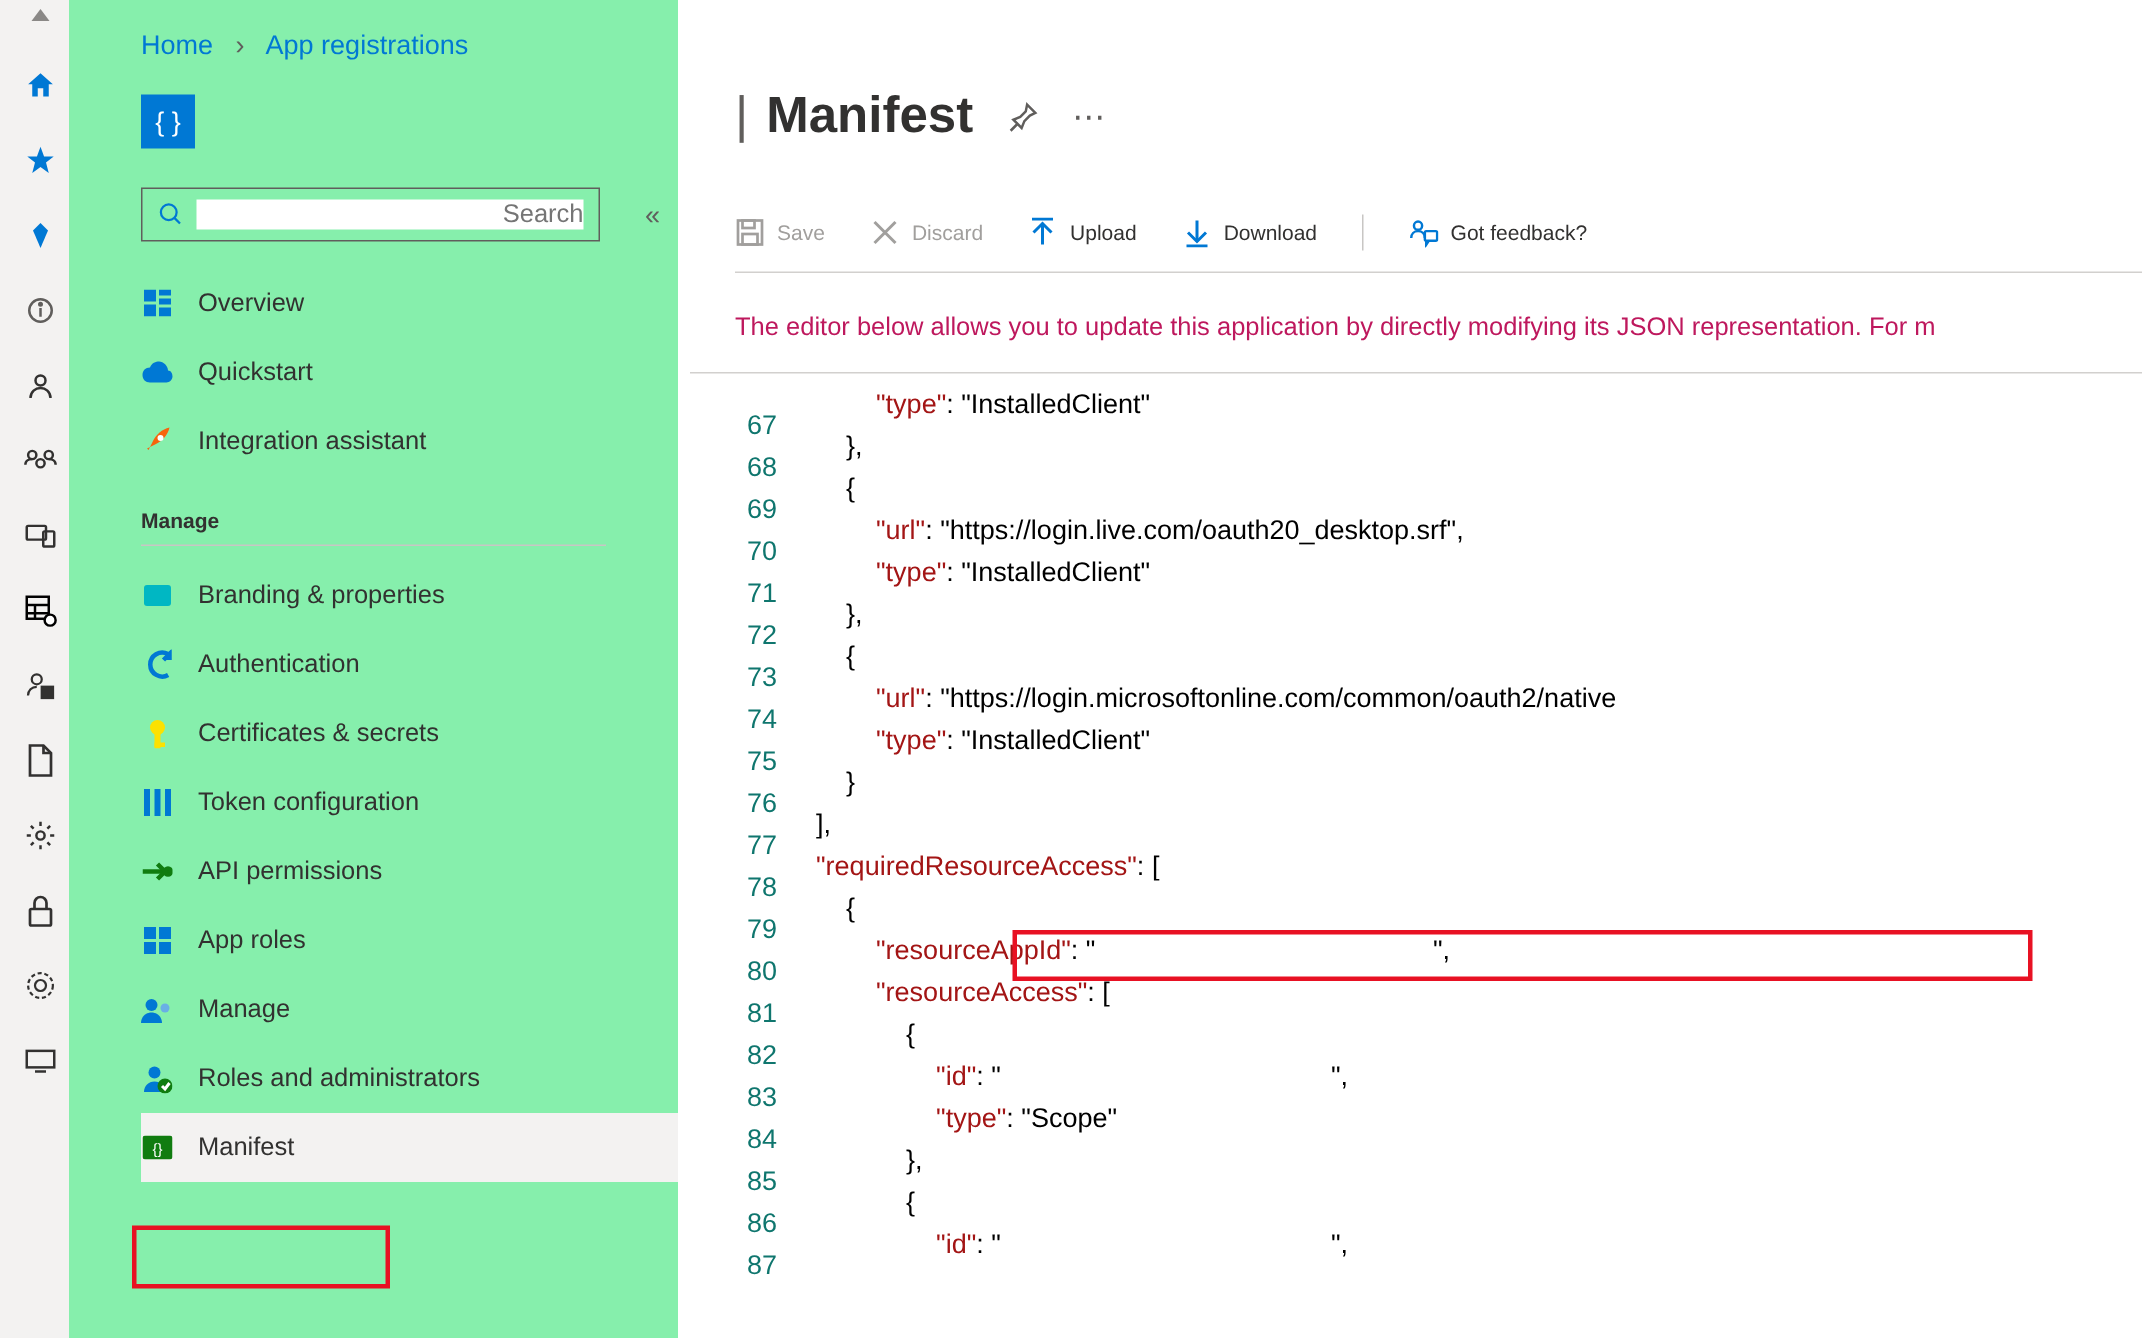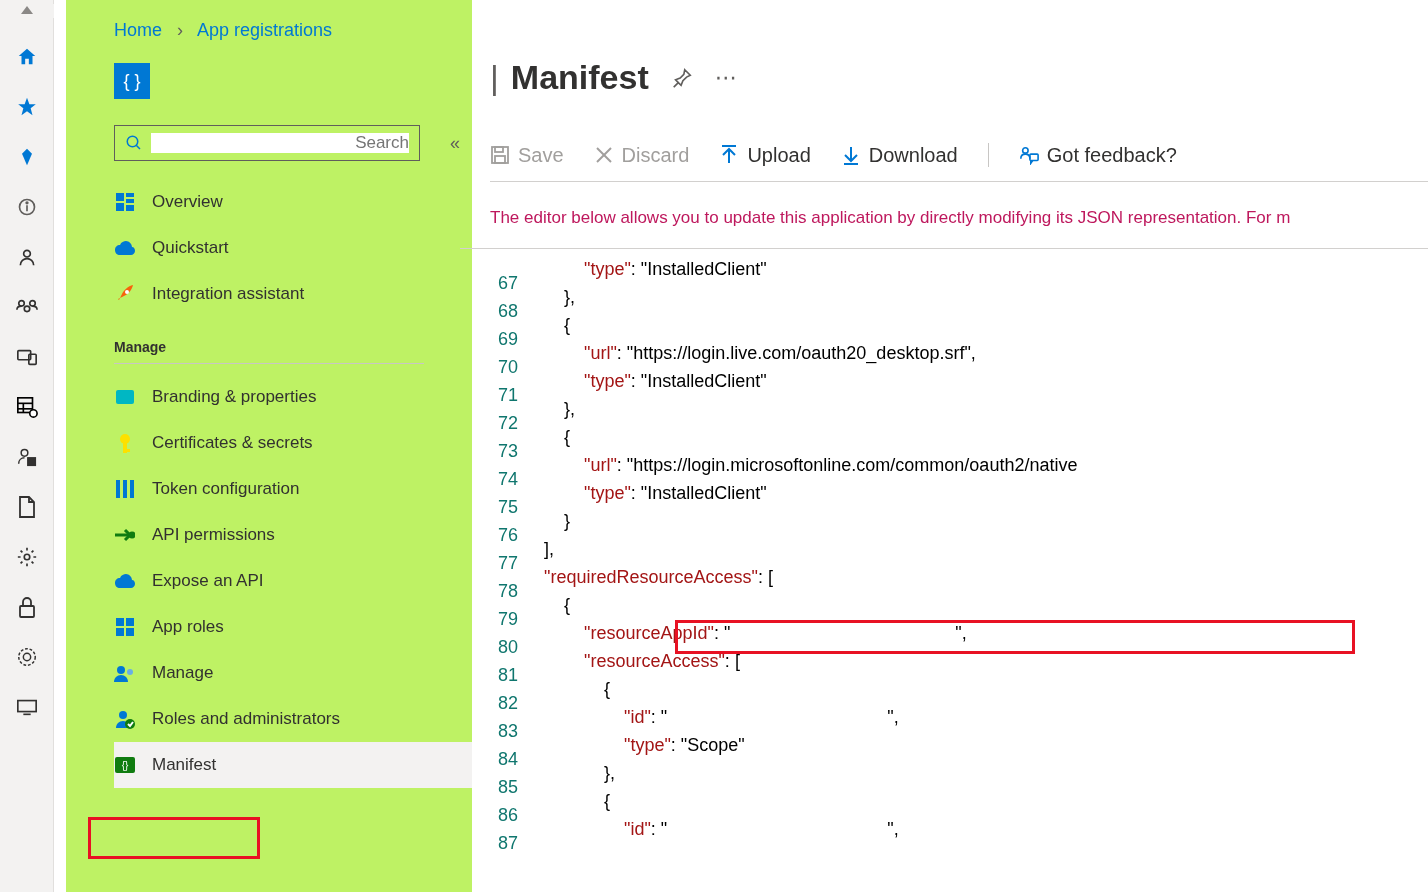--- a/index.html
+++ b/index.html
@@ -5,21 +5,21 @@
 * { margin:0; padding:0; box-sizing:border-box; font-family:"Segoe UI", Arial, sans-serif; }
 body { background:#fff; width:1428px; height:892px; overflow:hidden; position:relative; }
 
 
 .rail { position:absolute; left:0; top:0; width:54px; height:100%; background:#f3f2f1; border-right:1px solid #e1dfdd; display:flex; flex-direction:column; align-items:center; padding-top:4px; gap:28px; }
 .rail-scroll { position:relative; width:54px; height:14px; background:#f3f2f1; }
 .rail-scroll::after { content:""; position:absolute; left:50%; top:2px; transform:translateX(-50%); width:0; height:0; border-left:6px solid transparent; border-right:6px solid transparent; border-bottom:8px solid #8a8886; }
 .rail .ic { width:22px; height:22px; display:flex; align-items:center; justify-content:center; cursor:pointer; }
 
 
-.panel { position:absolute; left:66px; top:0; width:406px; height:100%; background:#bef264; }
+.panel { position:absolute; left:46px; top:0; width:406px; height:100%; background:#86efac; }
 .breadcrumb { padding:20px 0 0 48px; font-size:18px; }
 .breadcrumb a { color:#0078d4; text-decoration:none; cursor:pointer; }
 .breadcrumb .sep { color:#605e5c; margin:0 10px; }
 
 .app-icon-row { padding:22px 0 0 48px; }
 .app-icon { width:36px; height:36px; background:#0078d4; display:flex; align-items:center; justify-content:center; color:#fff; font-size:18px; }
 
 .search-row { padding:26px 0 0 48px; display:flex; align-items:center; gap:30px; }
 .search-box { width:306px; height:36px; border:1px solid #605e5c; display:flex; align-items:center; padding:0 10px; }
 .search-box input { border:none; outline:none; flex:1; font-size:17px; color:#323130;text-align:right; }
@@ -35,21 +35,21 @@
 
 
 .main { position:absolute; left:460px; top:0; right:0; height:100%; }
 .title-row { padding:58px 0 0 30px; display:flex; align-items:center; gap:22px; }
 .title-row h1 { font-size:34px; font-weight:600; color:#323130; }
 .title-sep { color:#605e5c; font-size:34px; font-weight:300; margin-right:-10px;}
 .pin-icon { width:22px; height:22px; cursor:pointer; }
 .dots { font-size:22px; color:#605e5c; cursor:pointer; letter-spacing:2px; }
 
 .toolbar { margin:46px 0 0 30px; display:flex; align-items:center; gap:30px; border-bottom:1px solid #d2d0ce; padding-bottom:14px; }
-.tb-btn { display:flex; align-items:center; gap:8px; font-size:20px; color:#323130; cursor:pointer; }
+.tb-btn { display:flex; align-items:center; gap:8px; font-size:14px; color:#323130; cursor:pointer; }
 .tb-btn.disabled { color:#a19f9d; cursor:default; }
 .tb-btn .tbi { width:20px; height:20px; display:flex; align-items:center; justify-content:center; }
 .tb-divider { width:1px; height:24px; background:#c8c6c4; }
 
 .desc { padding:26px 0 0 30px; font-size:17px; color:#be185d; white-space:nowrap; }
 
 
 .editor { margin:20px 0 0 0; border-top:1px solid #d2d0ce; position:relative; }
 .gutter { position:absolute; left:14px; top:14px; width:44px; text-align:right; font-family:Consolas,monospace; font-size:18px; color:#0f766e; line-height:28px; padding-top:6px; }
 .gutter div { height:28px; }
@@ -215,20 +215,29 @@
     <div class="menu-item">
       <span class="mic">
           <svg width="18" height="14" viewBox="0 0 18 14" fill="#00b7c3">
             <rect width="18" height="14" rx="2"></rect>
           </svg>
         </span>
       <span>Branding &amp; properties</span>
     </div>
     <div class="menu-item">
       <span class="mic">
+          <svg width="20" height="20" viewBox="0 0 20 20" fill="none" stroke="#0078d4" stroke-width="3">
+            <path d="M17 3a8 8 0 10.1 14"></path>
+            <polyline points="14,7 18,3 18,7" fill="#0078d4"></polyline>
+          </svg>
+        </span>
+      <span>Authentication</span>
+    </div>
+    <div class="menu-item">
+      <span class="mic">
           <svg width="18" height="20" viewBox="0 0 18 20" fill="#fce100">
             <circle cx="9" cy="6" r="5"></circle>
             <rect x="7" y="10" width="4" height="10"></rect>
             <rect x="7" y="16" width="7" height="3"></rect>
           </svg>
         </span>
       <span>Certificates &amp; secrets</span>
     </div>
     <div class="menu-item">
       <span class="mic">
@@ -242,28 +251,20 @@
     </div>
     <div class="menu-item">
       <span class="mic">
           <svg width="20" height="16" viewBox="0 0 20 16" fill="none" stroke="#107c10" stroke-width="3">
             <line x1="0" y1="8" x2="14" y2="8"></line>
             <polyline points="10,3 15,8 10,13"></polyline>
             <circle cx="17" cy="8" r="2" fill="#107c10"></circle>
           </svg>
         </span>
       <span>API permissions</span>
-    </div>
-    <div class="menu-item">
-      <span class="mic">
-          <svg width="20" height="16" viewBox="0 0 20 16" fill="#0078d4">
-            <path d="M5 15c-3 0-5-2-5-5s2-5 5-5c1-3 4-4 6-4 3 0 6 3 6 6 2 0 3 2 3 4s-2 4-4 4z"></path>
-          </svg>
-        </span>
-      <span>Expose an API</span>
     </div>
     <div class="menu-item">
       <span class="mic">
           <svg width="18" height="18" viewBox="0 0 18 18" fill="#0078d4">
             <rect x="0" y="0" width="8" height="8"></rect>
             <rect x="10" y="0" width="8" height="8"></rect>
             <rect x="0" y="10" width="8" height="8"></rect>
             <rect x="10" y="10" width="8" height="8"></rect>
           </svg>
         </span>

